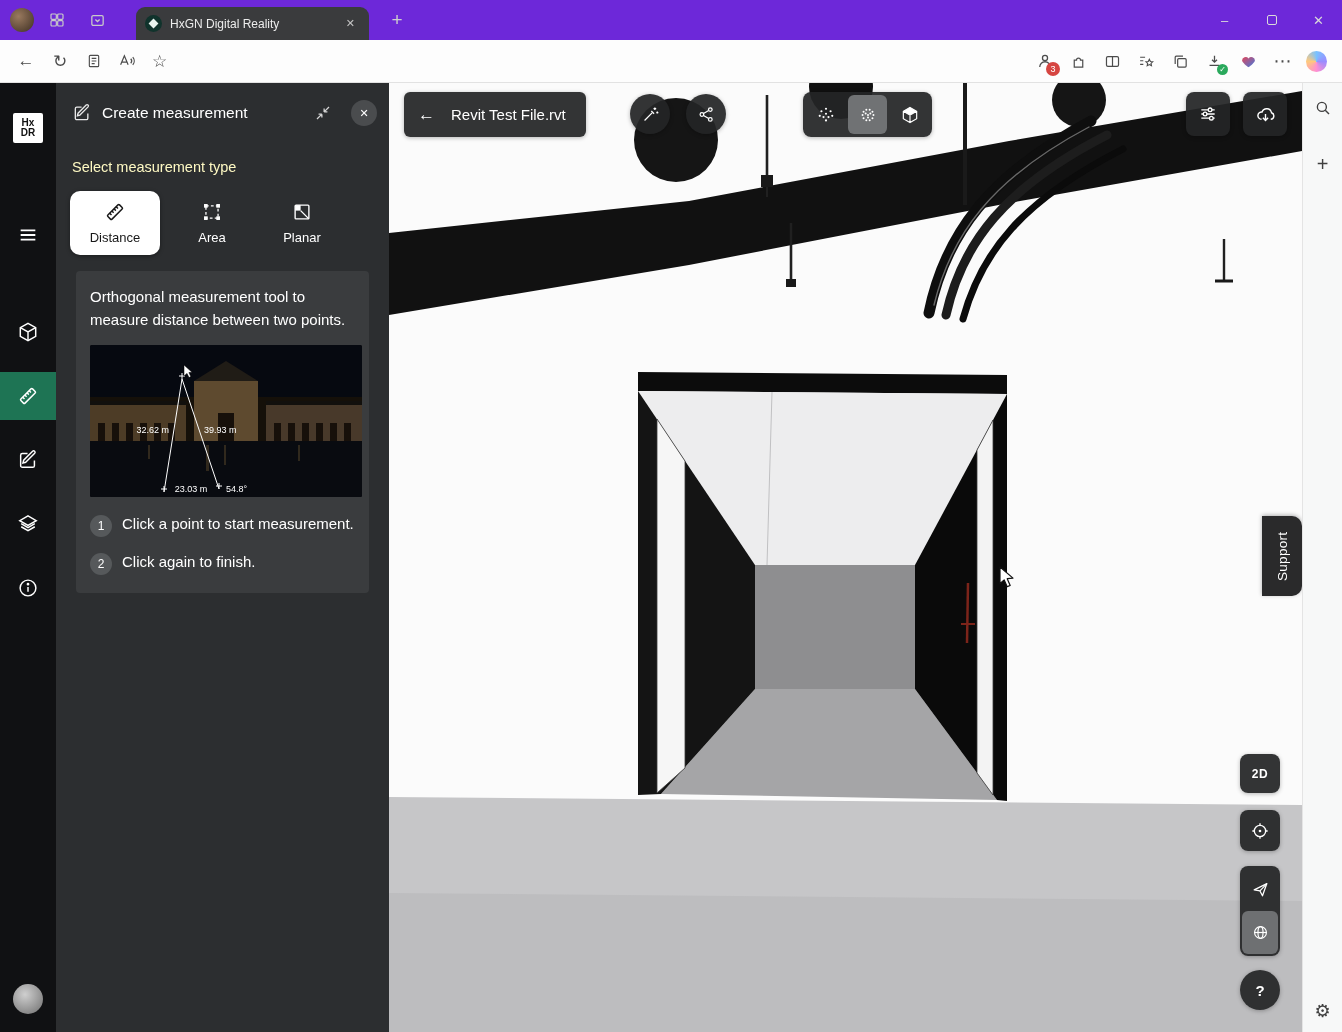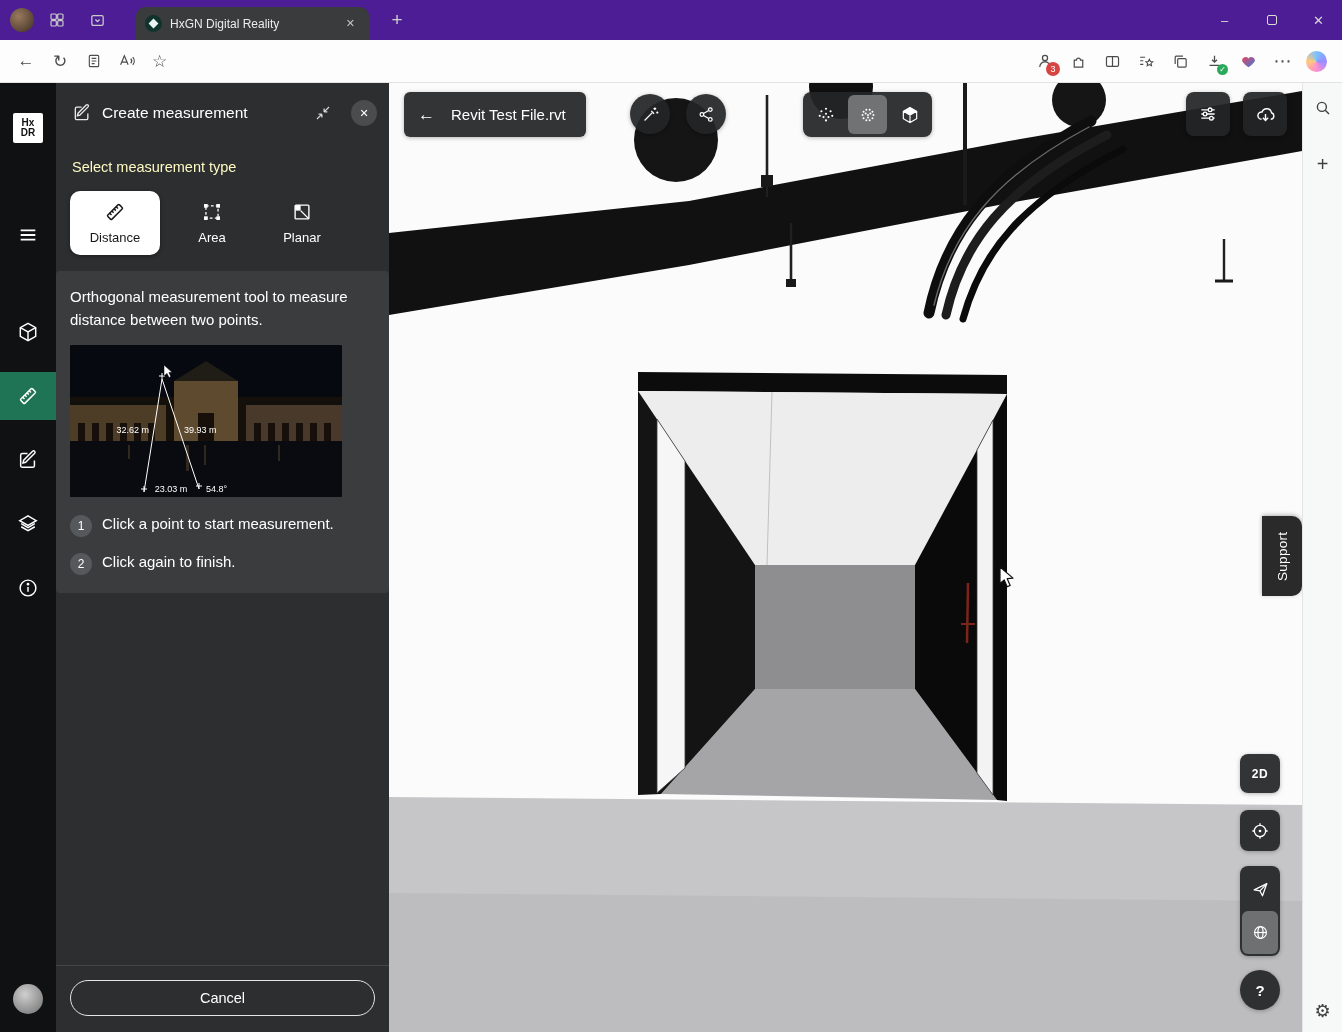--- a/index.html
+++ b/index.html
@@ -1,21 +1,21 @@
 <!DOCTYPE html>
 <html><head>
 <meta charset="utf-8">
 <style>
   *{margin:0;padding:0;box-sizing:border-box}
   html,body{width:1342px;height:1032px}
   body{font-family:"Liberation Sans",sans-serif;overflow:hidden;background:#fff;position:relative}
   svg{display:block}
 
   
-  .titlebar{position:absolute;left:0;top:0;width:1342px;height:40px;background:#4c1d95;display:flex;align-items:center}
+  .titlebar{position:absolute;left:0;top:0;width:1342px;height:40px;background:#6d28d9;display:flex;align-items:center}
   .tb-avatar{width:24px;height:24px;border-radius:50%;margin-left:10px;background:radial-gradient(circle at 35% 35%,#9a7a5f,#3c2e22);flex:none}
   .tb-ic{width:34px;height:34px;display:flex;align-items:center;justify-content:center;color:#c9c9c9;margin-left:6px}
   .tab{align-self:flex-end;height:33px;width:233px;margin-left:22px;background:#3a3b3d;border-radius:9px 9px 0 0;display:flex;align-items:center;padding:0 9px;gap:8px}
   .tab-fav{width:17px;height:17px;border-radius:50%;background:#10332c;display:flex;align-items:center;justify-content:center;flex:none}
   .tab-fav i{width:7px;height:7px;background:#e8f4ef;display:block;transform:rotate(45deg)}
   .tab-title{flex:1;font-size:12px;color:#ececec;white-space:nowrap;overflow:hidden;text-overflow:ellipsis}
   .tab-close{color:#c4c4c4;font-size:11px;padding:2px 5px}
   .newtab{color:#cdcdcd;font-size:19px;margin-left:14px;width:28px;text-align:center;font-weight:300}
   .tb-spacer{flex:1}
   .winbtn{width:47px;height:40px;display:flex;align-items:center;justify-content:center;color:#dadada;font-size:13px}
@@ -48,21 +48,21 @@
   
   .panel{width:333px;background:#2c2e30;color:#fff;display:flex;flex-direction:column;flex:none}
   .panel-header{height:48px;display:flex;align-items:center;padding:0 12px 0 16px;gap:10px;margin-top:6px}
   .panel-title{font-size:15.5px;flex:1}
   .collapse-btn{width:28px;height:28px;display:flex;align-items:center;justify-content:center;color:#d6d6d6}
   .close-btn{width:26px;height:26px;border-radius:50%;background:#4a4c4e;color:#fff;font-size:11px;display:flex;align-items:center;justify-content:center;margin-left:4px}
   .section-label{margin:22px 0 0 16px;font-size:14.5px;color:#fef9c3}
   .type-row{display:flex;align-items:flex-start;gap:14px;margin:16px 0 0 14px}
   .type-btn{width:76px;height:64px;border:none;background:transparent;color:#fff;display:flex;flex-direction:column;align-items:center;justify-content:center;gap:7px;font-size:13px;border-radius:10px;font-family:inherit}
   .type-btn.selected{background:#fff;color:#181818;width:90px;box-shadow:0 1px 4px rgba(0,0,0,.4)}
-  .info-card{margin:16px 0 0;background:#3a3c3e;border-radius:4px;padding:14px 14px 4px}
+  .info-card{margin:16px 20px 0;background:#3a3c3e;border-radius:4px;padding:14px 14px 4px}
   .info-desc{font-size:15px;line-height:1.55}
   .preview{margin-top:13px;width:272px;height:152px;border-radius:2px;overflow:hidden;background:#05070c}
   .steps{margin-top:16px}
   .step{display:flex;gap:10px;margin-bottom:14px;align-items:flex-start}
   .step-num{width:22px;height:22px;border-radius:50%;background:#56595b;color:#fff;font-size:12px;display:flex;align-items:center;justify-content:center;flex:none;margin-top:2px}
   .step-text{font-size:15px;line-height:1.45}
   .panel-footer{margin-top:auto;border-top:1px solid #434546;padding:14px 14px 16px}
   .cancel-btn{width:100%;height:36px;border-radius:18px;border:1px solid #e3e5e6;background:transparent;color:#fff;font-size:14.5px;font-family:inherit}
 
   
@@ -360,23 +360,20 @@
           <span class="step-num">1</span>
           <span class="step-text">Click a point to start measurement.</span>
         </div>
         <div class="step">
           <span class="step-num">2</span>
           <span class="step-text">Click again to finish.</span>
         </div>
       </div>
     </div>
 
-    <div class="panel-footer">
-      <button class="cancel-btn">Cancel</button>
-    </div>
   </div>
 
   <div class="viewport">
     <svg class="scene" viewBox="0 0 913 949" preserveAspectRatio="none">
       <rect width="913" height="949" fill="#fbfbfb"></rect>
       <g>
         <polygon points="0,714 913,722 913,949 0,949" fill="#c6c6c8"></polygon>
         <polygon points="0,810 913,818 913,949 0,949" fill="#bdbdbf"></polygon>
       </g>
       <g>

